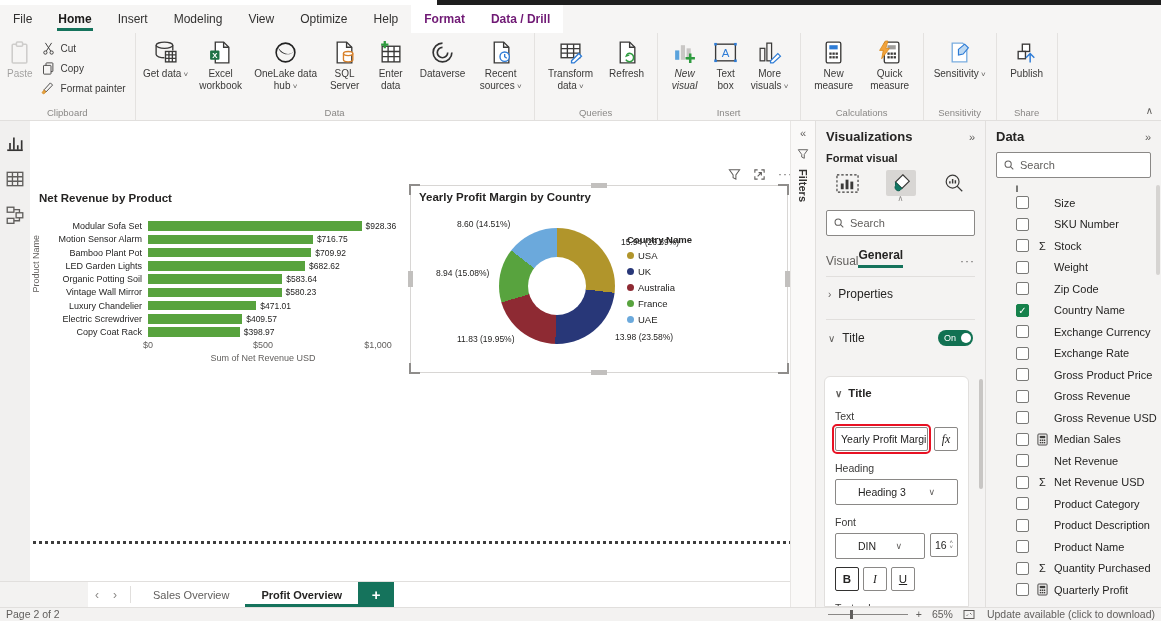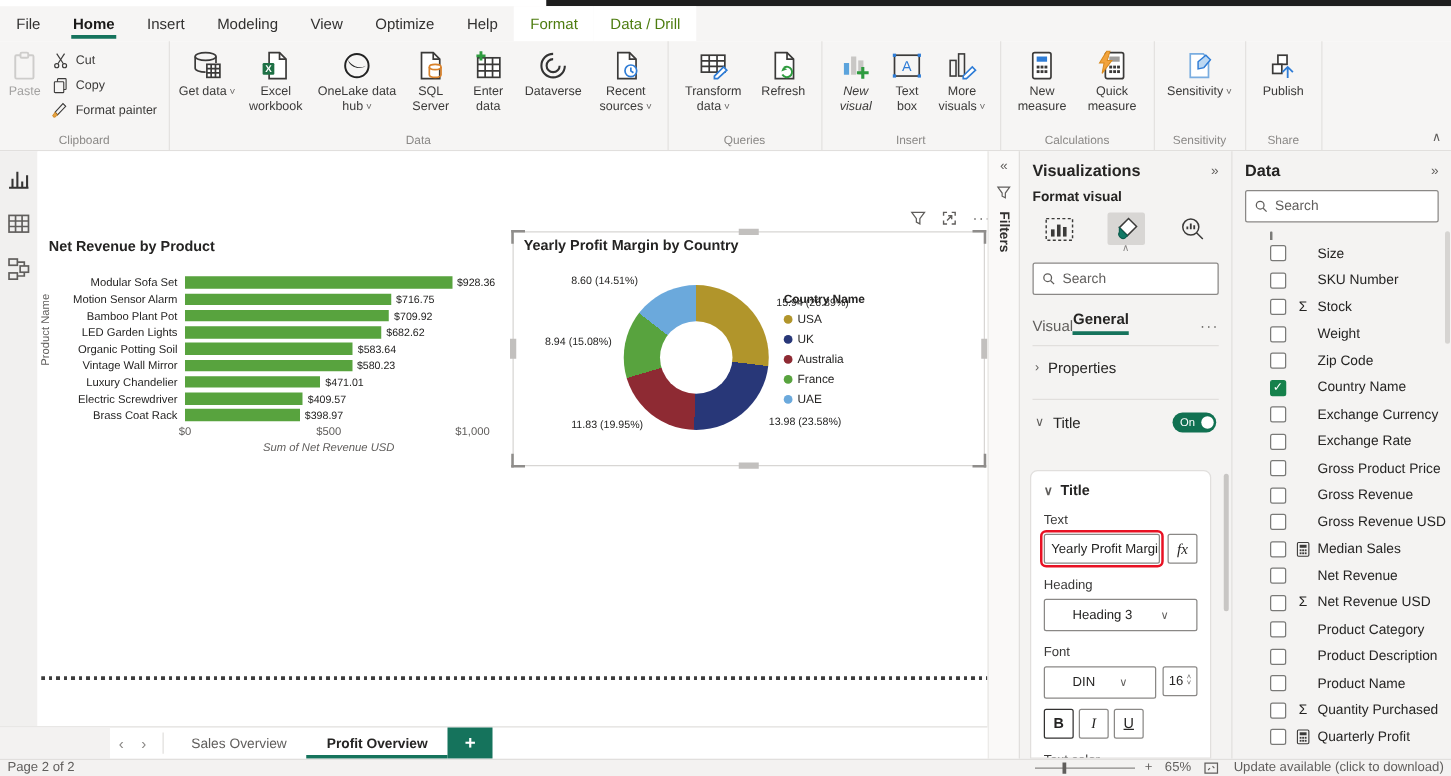--- a/index.html
+++ b/index.html
@@ -5,21 +5,21 @@
   html,body{margin:0;padding:0}
   body{width:1161px;height:621px;position:relative;overflow:hidden;background:#fff;
        font-family:"Liberation Sans",sans-serif;font-size:11px;color:#252423}
   svg{display:block}
   
   #titlebar-sliver{position:absolute;left:437px;top:0;width:724px;height:5px;background:#1e1e1e}
   #tabs-row{position:absolute;left:0;top:5px;width:1161px;height:28px;background:#f6f5f4;display:flex;align-items:stretch}
   .rtab{padding:0 13px;display:flex;align-items:center;font-size:12px;color:#323130;position:relative;white-space:nowrap;cursor:default}
   .rtab.active{font-weight:bold;color:#1b1a19}
   .rtab.active::after{content:"";position:absolute;left:12px;right:12px;bottom:2px;height:3px;background:#15735C}
-  .rtab.contextual{background:#fff;font-weight:normal;color:#4d7c0f}
+  .rtab.contextual{background:#fff;font-weight:bold;color:#701a75}
   #ribbon{position:absolute;left:0;top:33px;width:1161px;height:88px;background:#f6f5f4;border-bottom:1px solid #e1dfdd;display:flex;box-sizing:border-box}
   .rgroup{position:relative;border-right:1px solid #e4e2e0;padding:5px 6px 14px;display:flex;align-items:flex-start}
   .rgroup-label{position:absolute;bottom:2px;left:0;right:0;text-align:center;font-size:9.5px;color:#8a8886;white-space:nowrap}
   .rgroup-btns{display:flex;align-items:flex-start;gap:2px}
   .rbtn{display:flex;flex-direction:column;align-items:center;gap:3px;padding:2px 1px;border-radius:2px}
   .rbtn .ric{width:25px;height:25px}
   .rbtn-label{font-size:10px;line-height:1.18;text-align:center;color:#3b3a39}
   .rbtn.disabled{opacity:.45}
   .caret{font-size:8px;color:#605e5c}
   .clip-col{display:flex;flex-direction:column;gap:1px;margin-left:2px;padding-top:1px}
@@ -518,33 +518,33 @@
           </span>
         </div>
         <div class="bar-row">
           <span class="bar-cat">Electric Screwdriver</span>
           <span class="bar-track">
             <span class="bar-fill" style="width: 94.2px; background: rgb(88, 163, 62);"></span>
             <span class="bar-val">$409.57</span>
           </span>
         </div>
         <div class="bar-row">
-          <span class="bar-cat">Brass Coat Rack</span>
+          <span class="bar-cat">Copy Coat Rack</span>
           <span class="bar-track">
             <span class="bar-fill" style="width: 91.8px; background: rgb(88, 163, 62);"></span>
             <span class="bar-val">$398.97</span>
           </span>
         </div>
       </div>
     <div id="bar-ticks">
         <span class="x-tick" style="left: 113px;">$0</span>
         <span class="x-tick" style="left: 228px;">$500</span>
         <span class="x-tick" style="left: 343px;">$1,000</span>
       </div>
-    <div id="bar-xlabel" style="left: 228px; font-style: italic;">Sum of Net Revenue USD</div>
+    <div id="bar-xlabel" style="left: 228px;">Sum of Net Revenue USD</div>
   </div>
 
   <div id="donut-visual">
     <span class="handle h-top"></span>
     <span class="handle h-bottom"></span>
     <span class="handle h-left"></span>
     <span class="handle h-right"></span>
     <span class="corner c-tl"></span>
     <span class="corner c-tr"></span>
     <span class="corner c-bl"></span>

